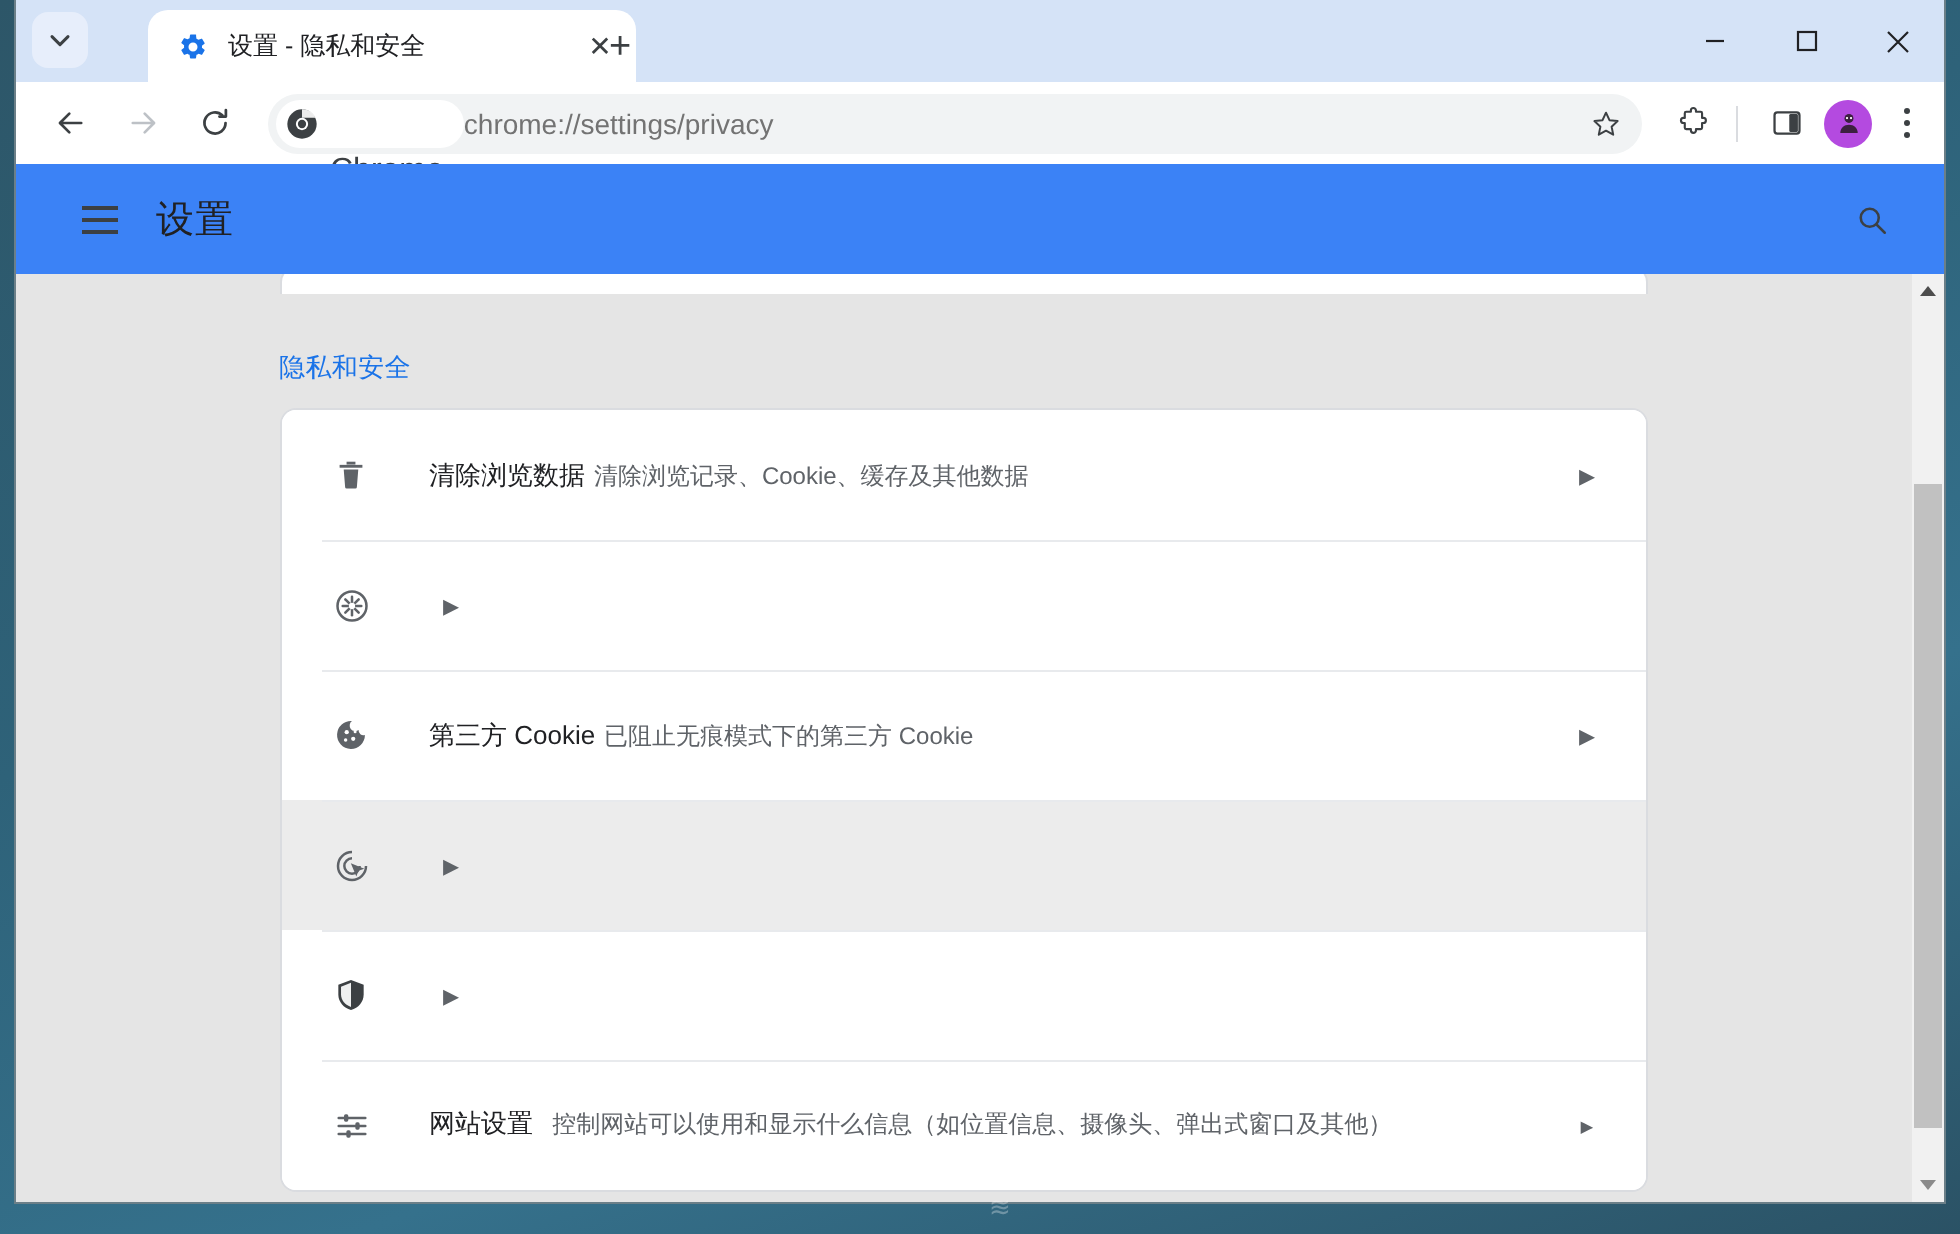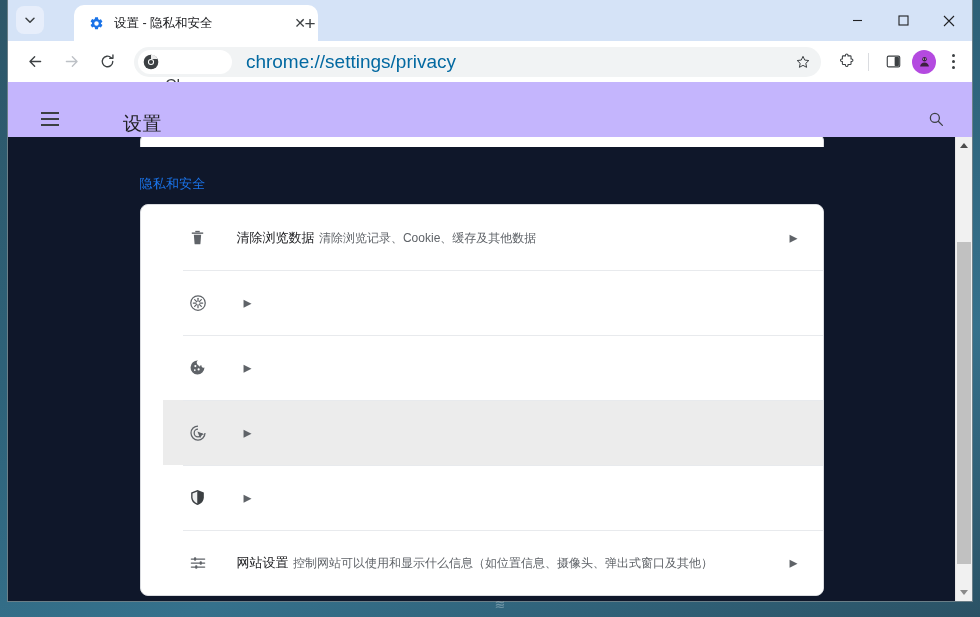--- a/index.html
+++ b/index.html
@@ -115,22 +115,21 @@
     padding: 0 10px 0 5px;
     flex: none;
   }
   .chrome-logo {
     width: 16px; height: 16px; margin-right: 6px; flex: none;
   }
   .chrome-chip-label {
     font-size: 16px; color: #3c4043; margin-top: 48px;
   }
   .omnibox-url {
-    font-size: 19px; color: #0369a1;
-    margin-left: 14px;
+    font-size: 14px; color: #737373;
     white-space: nowrap; overflow: hidden;
     flex: 1;
   }
   .omni-star {
     width: 28px; height: 28px; flex: none;
     display: flex; align-items: center; justify-content: center;
     color: #3c4043; cursor: pointer;
   }
   .tb-icon {
     width: 30px; height: 30px; flex: none; margin-left: 2px;
@@ -149,27 +148,26 @@
   .menu-dots {
     width: 26px; height: 30px; flex: none;
     display: flex; flex-direction: column; align-items: center; justify-content: center;
     gap: 3px; cursor: pointer;
   }
   .menu-dots i { width: 3px; height: 3px; border-radius: 50%; background: #3c4043; display: block; }
 
   
   .settings-header {
     height: 55px;
-    background: #c4b5fd;
-    display: flex; align-items: flex-end;
+    background: #3b82f6;
+    display: flex; align-items: center;
     padding: 0 18px 0 24px;
     flex: none;
     position: relative;
     z-index: 3;
-    gap: 45px;
   }
   .hamburger {
     width: 36px; height: 36px;
     display: flex; flex-direction: column; align-items: center; justify-content: center;
     gap: 4px; cursor: pointer; margin-right: 10px;
   }
   .hamburger i { width: 18px; height: 2px; background: #3c4043; display: block; }
   .settings-title {
     font-size: 19px; color: #202124;
     letter-spacing: .5px;
@@ -184,21 +182,21 @@
   
   .content-wrap {
     flex: 1;
     position: relative;
     background: #ffffff;
     overflow: hidden;
   }
   .content {
     position: absolute;
     left: 0; top: 0; right: 17px; bottom: 0;
-    background: #0f172a;
+    background: #e5e5e5;
     overflow: hidden;
   }
   .card {
     margin: 0 auto;
     width: 684px;
     background: #ffffff;
     border: 1px solid #dadce0;
     border-radius: 8px;
   }
   .card.partial {
@@ -215,30 +213,29 @@
     letter-spacing: .2px;
   }
   .rows { position: relative; }
   .row {
     display: flex; align-items: center;
     height: 65px;
     padding: 0 18px 0 20px;
     cursor: pointer;
     position: relative;
     background: #ffffff;
-    margin-left: 22px;
   }
   .row + .row::before {
     content: "";
     position: absolute; left: 20px; right: 0; top: 0;
     height: 1px; background: #e8eaed;
   }
   .row.hovered { background: #ececec; }
   .row:first-child { border-radius: 7px 7px 0 0; }
-  .row:last-child { border-radius: 0 0 7px 7px; }
+  .row:last-child { border-radius: 0 0 7px 7px; font-family: Liberation Mono, monospace; }
   .row-icon {
     width: 30px; flex: none;
     display: flex; align-items: center; justify-content: center;
     color: #5f6368;
     margin-right: 24px;
   }
   .row-text { flex: 1; min-width: 0; }
   .row-title {
     font-size: 13px; color: #202124; line-height: 1.5;
     margin-bottom: 1px;
@@ -470,20 +467,24 @@
           <div class="row">
             <span class="row-icon">
               <svg width="19" height="19" viewBox="0 0 24 24">
                 <path d="M12.6 3.2A8.8 8.8 0 1 0 20.8 12a3 3 0 0 1-4-3.1 2.9 2.9 0 0 1-4.2-5.7z" fill="#5f6368"></path>
                 <circle cx="9.3" cy="10.2" r="1.35" fill="#ffffff"></circle>
                 <circle cx="13.4" cy="14.4" r="1.35" fill="#ffffff"></circle>
                 <circle cx="8.6" cy="15.2" r="1.1" fill="#ffffff"></circle>
                 <circle cx="14.6" cy="9.9" r="0.95" fill="#ffffff"></circle>
               </svg>
             </span>
+            <span class="row-text">
+              <span class="row-title">第三方 Cookie</span>
+              <span class="row-sub">已阻止无痕模式下的第三方 Cookie</span>
+            </span>
             <span class="row-arrow">▸</span>
           </div>
 
           <div class="row hovered">
             <span class="row-icon">
               <svg width="20" height="20" viewBox="0 0 24 24">
                 <path d="M20.4 12a8.4 8.4 0 1 1-8.4-8.4" fill="none" stroke="#5f6368" stroke-width="1.5"></path>
                 <path d="M16.6 12a4.6 4.6 0 1 1-4.6-4.6" fill="none" stroke="#5f6368" stroke-width="1.5"></path>
                 <path d="M11.3 10.3 L19.4 13.6 L15.9 14.8 L14.6 18.3 Z" fill="#5f6368"></path>
               </svg>

